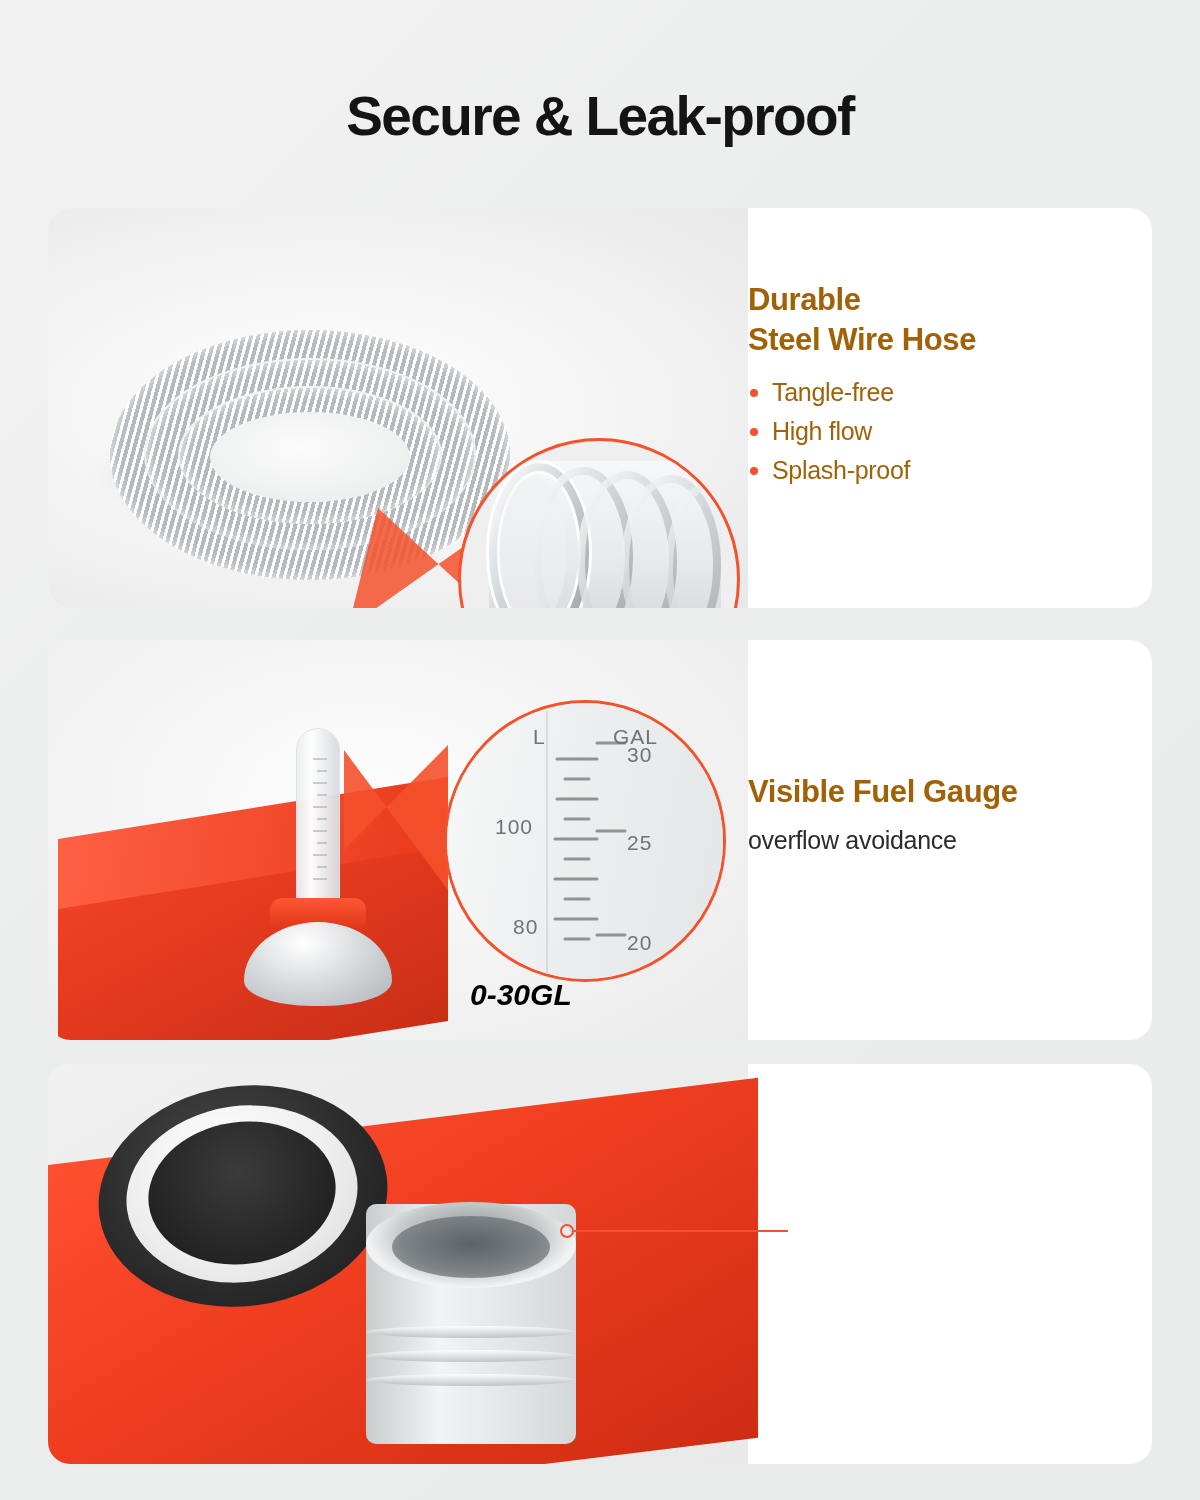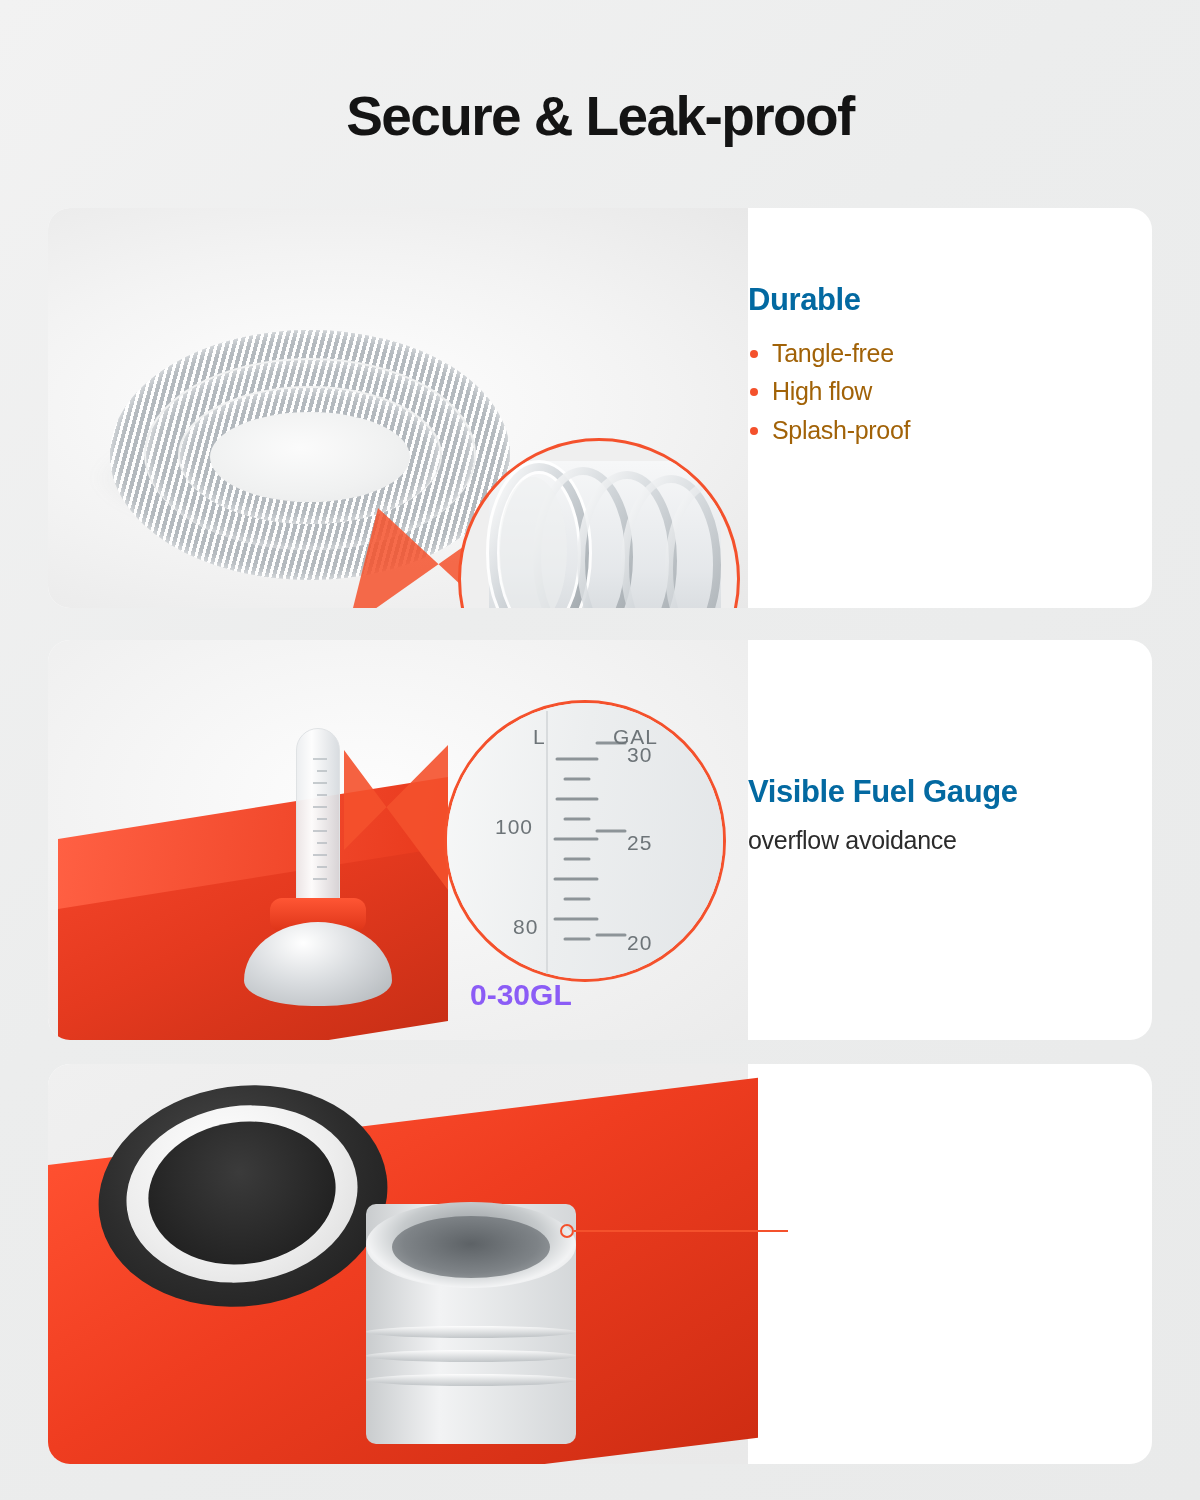--- a/index.html
+++ b/index.html
@@ -32,21 +32,21 @@
   }
   #card-hose  { top: 208px;  height: 400px; }
   #card-gauge { top: 640px;  height: 400px; }
   #card-inlet { top: 1064px; height: 400px; }
 
   .card-inner { position: relative; width: 100%; height: 100%; }
 
   
   .txt { position: absolute; }
   .head {
-    color: #0369a1;
+    color: #a16207;
     font-weight: bold;
     font-size: 31px;
     line-height: 1.28;
     letter-spacing: -0.4px;
   }
   .sub {
     color: #2b2b2b;
     font-size: 25px;
     line-height: 1.45;
     letter-spacing: -0.3px;
@@ -107,21 +107,22 @@
     border-radius: 50%;
     border: 3px solid #f4512c;
     overflow: hidden;
     background: #efefef;
   }
   #zoom1 { left: 410px; top: 230px; width: 282px; height: 282px; }
 
   .tag {
     position: absolute;
     font-weight: bold;
-    color: #8b5cf6;
+    color: #000000;
+    font-style: italic;
   }
 
   
   .gauge-bg {
     position: absolute; left:0; top:0; width: 700px; height: 400px;
     background: radial-gradient(ellipse at 45% 40%, #fdfdfd 0%, #f2f2f2 60%, #ebebeb 100%);
   }
   .tank2 {
     position: absolute;
     left: 10px; top: 172px; width: 390px; height: 240px;
@@ -268,20 +269,21 @@
             <ellipse cx="254" cy="128" rx="46" ry="86" fill="none" stroke="url(#gwire)" stroke-width="8" opacity="0.7"></ellipse>
             <ellipse cx="72" cy="110" rx="34" ry="74" fill="#eef0f1" opacity="0.55"></ellipse>
           </svg>
         </div>
 
       </div>
 
       <div class="txt" id="txt-hose">
         <div class="head">
           <div>Durable</div>
+          <div>Steel Wire Hose</div>
         </div>
         <ul class="bullets">
           <li>Tangle-free</li>
           <li>High flow</li>
           <li>Splash-proof</li>
         </ul>
       </div>
     </div>
   </div>
 

